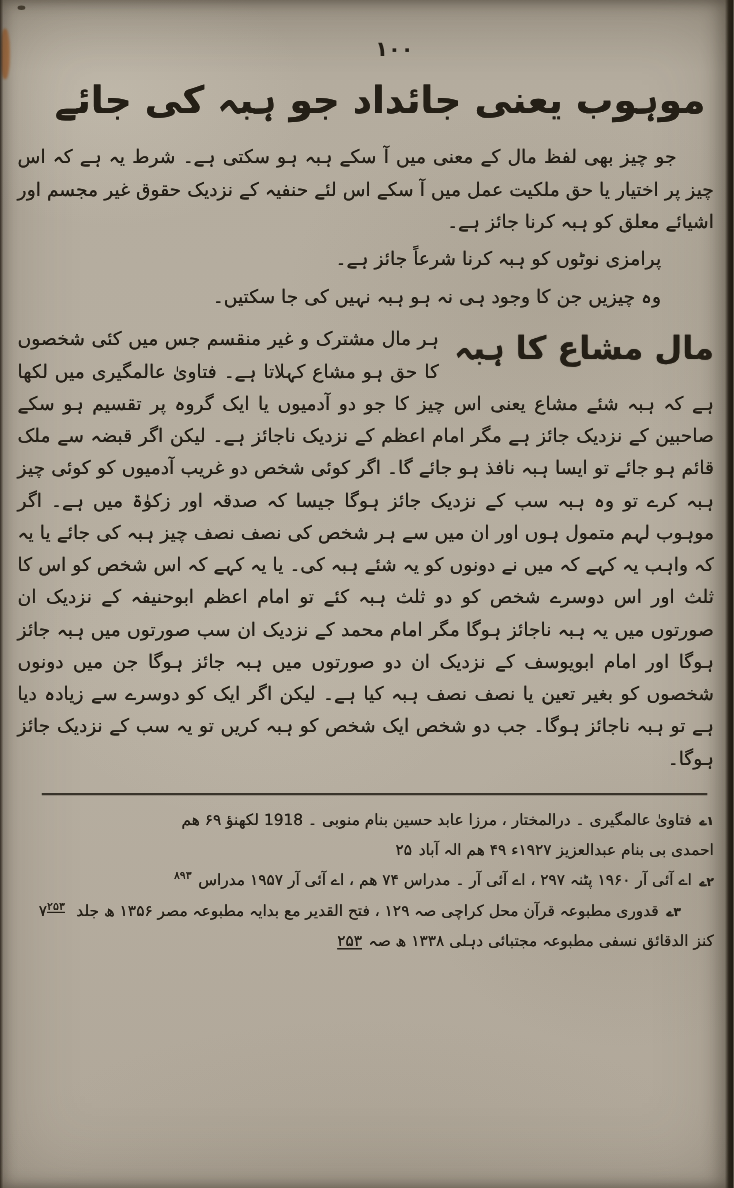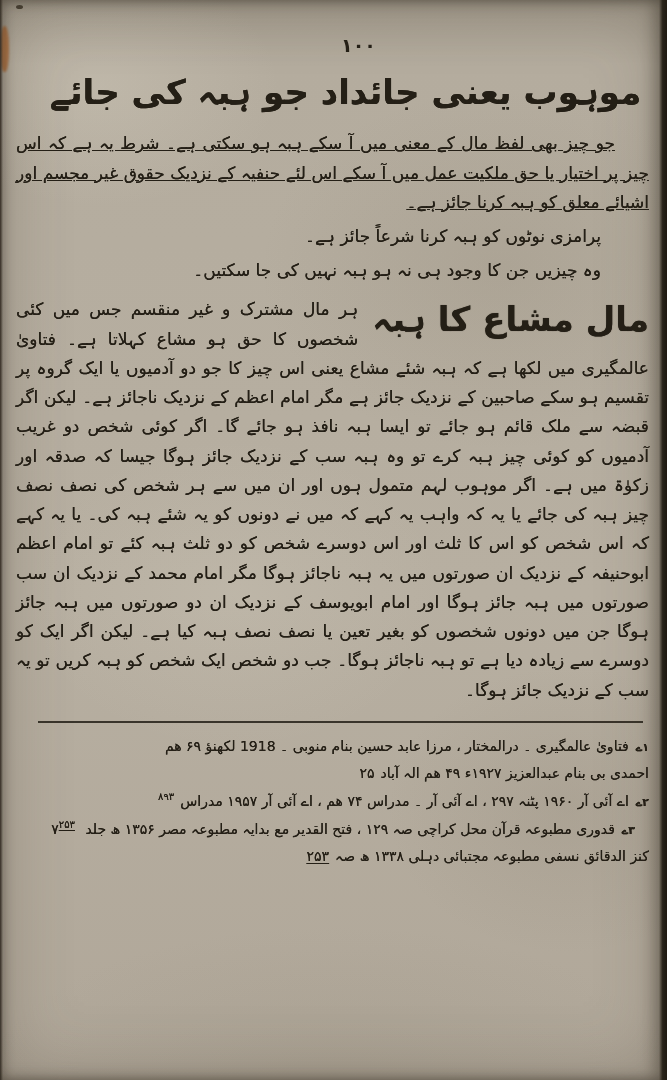--- a/index.html
+++ b/index.html
@@ -29,30 +29,30 @@
     opacity:.85;border-radius:45%;filter:blur(1px);}
   .speck{position:absolute;left:16px;top:5px;width:7px;height:4px;background:#4a4336;
     border-radius:50%;filter:blur(.5px);}
   .content{position:absolute;inset:0;padding:34px 18px 0 16px;}
   .pagenum{font-size:19px;letter-spacing:3px;text-align:center;transform:translateX(26px);
     margin:0 0 12px 0;font-weight:bold;}
   .heading{font-size:34px;font-weight:700;margin:4px 0 12px 0;text-align:center;
     padding-left:26px;line-height:1.45;text-shadow:0 0 .6px currentColor;}
   .para{font-size:17px;line-height:1.72;text-align:justify;margin:0 0 5px 0;
     text-shadow:0 0 .4px currentColor;}
-  .indent1{text-indent:34px;text-decoration:underline;}
+  .indent1{text-indent:34px;}
   .single{text-indent:48px;text-align:right;}
   .section{margin-top:10px;font-size:17px;line-height:1.72;text-align:justify;
     text-shadow:0 0 .4px currentColor;}
-  .lead{float:right;font-size:34px;font-weight:700;line-height:1.15;
+  .lead{float:right;font-size:29px;font-weight:700;line-height:1.15;
     padding:5px 0 8px 14px;text-shadow:0 0 .7px currentColor;}
   .fnrule{border-top:2px solid rgba(35,30,22,.85);margin:16px 6px 10px 22px;height:0;}
   .footnotes{font-size:14px;line-height:1.95;text-shadow:0 0 .3px currentColor;}
   .fn{text-align:right;white-space:normal;}
-  .fn.ind{margin-right:14px;}
+  .fn.ind{margin-right:30px;}
   .fnm{font-weight:bold;margin-left:7px;font-size:11px;}
   .ref{margin-right:6px;}
   .sup{vertical-align:super;font-size:10px;}
   .u{text-decoration:underline;text-underline-offset:2px;}
 </style>
 </head>
 <body>
 
 <div class="page">
   <div class="smudge"></div>

